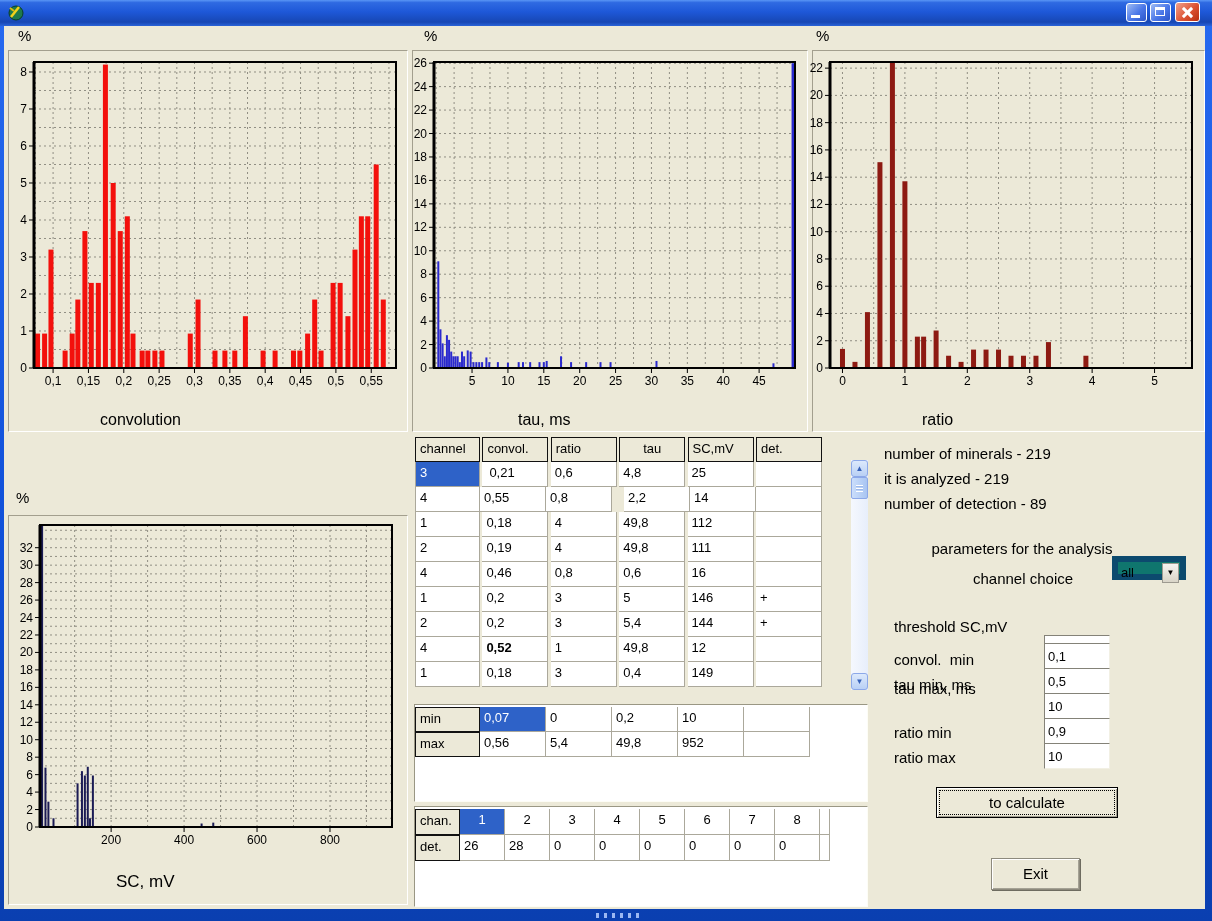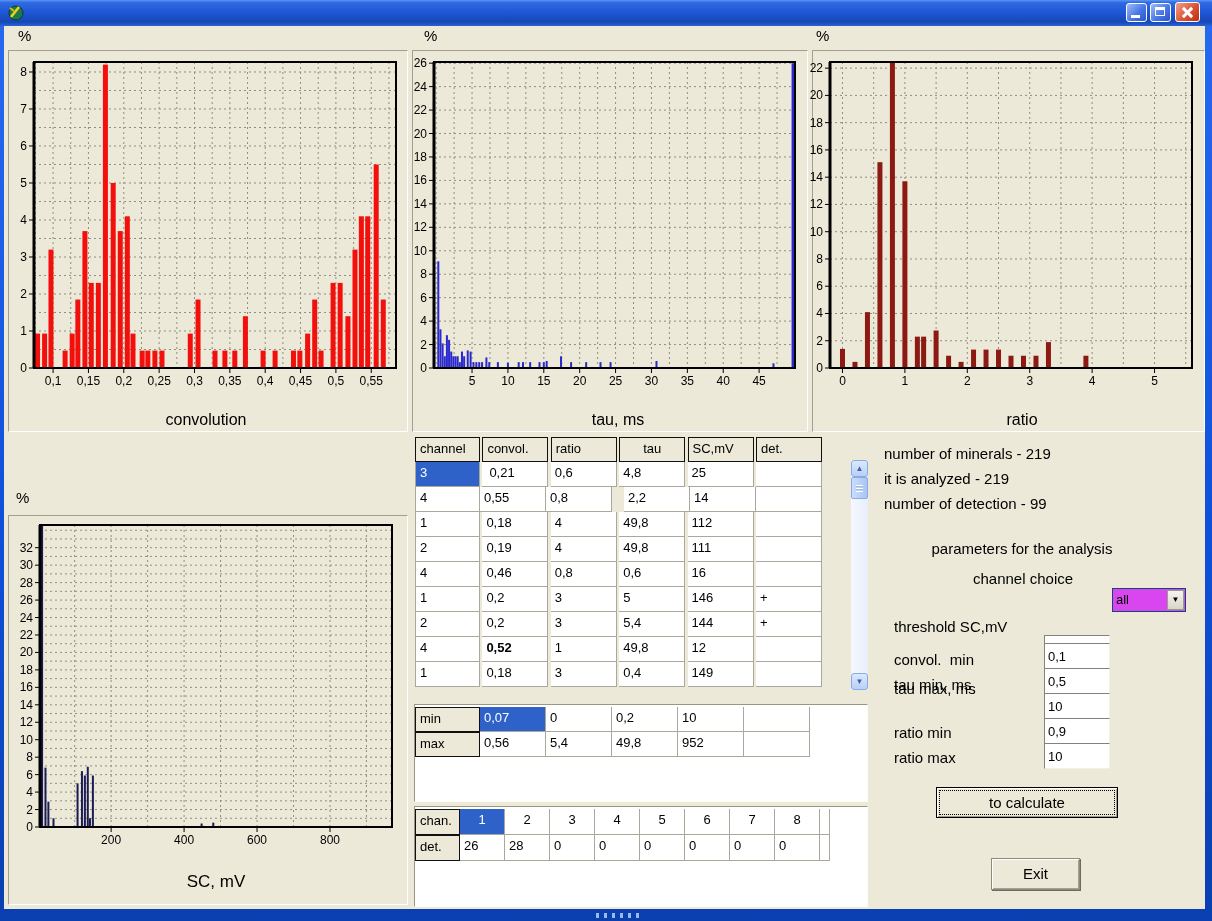--- a/index.html
+++ b/index.html
@@ -21,21 +21,21 @@
   .glyph-x{position:absolute;inset:0;}
   .glyph-x::before,.glyph-x::after{content:'';position:absolute;width:13px;height:3px;background:#fff;top:8px;left:5px;}
   .glyph-x::before{transform:rotate(45deg);} .glyph-x::after{transform:rotate(-45deg);}
   
   .client{position:absolute;left:4px;top:26px;width:1201px;height:883px;background:#ece9d8;}
   .grip{position:absolute;left:596px;top:913px;width:46px;height:5px;
     background:repeating-linear-gradient(90deg,#9cb8f2 0 3px,transparent 3px 8px);}
   
   .cpanel{position:absolute;box-sizing:border-box;border:1px solid;border-color:#a39f8e #ffffff #ffffff #a39f8e;}
   .pct{position:absolute;font-size:15px;}
-  .ctitle{position:absolute;text-align:center;font-size:16px;}
+  .ctitle{position:absolute;text-align:left;font-size:16px;}
   svg text{font-family:"Liberation Sans",sans-serif;font-size:12px;fill:#000;}
   
   .grid{position:absolute;}
   .trow{display:flex;justify-content:space-between;}
   .tcell{box-sizing:border-box;font-size:13px;padding:3px 0 0 4px;overflow:hidden;white-space:nowrap;}
   .tdata{background:#fff;border-right:1px solid #aba89b;border-bottom:1px solid #aba89b;}
   .trow .tdata:first-child{border-left:1px solid #aba89b;}
   .thead{background:#ece9d8;border:1px solid #111;}
   .tsel{background:#2e62c8 !important;color:#fff;}
   #main-table .trow:first-child .tcell:nth-child(4){text-align:center;padding-left:0;}
@@ -51,22 +51,22 @@
     background:linear-gradient(90deg,#cbdefb,#a9c5f2);}
   .sb-thumb::after{content:'';position:absolute;left:4px;right:4px;top:7px;height:7px;
     background:repeating-linear-gradient(180deg,#fff 0 1px,#9cb8ea 1px 2px,transparent 2px 3px);}
   
   .stat{position:absolute;left:884px;font-size:15px;}
   .ptitle{position:absolute;left:912px;top:540px;width:220px;text-align:center;font-size:15px;}
   .plabel{position:absolute;font-size:15px;white-space:pre;}
   .pinput{position:absolute;left:1044px;width:66px;height:26px;box-sizing:border-box;background:#fff;
     border:1px solid;border-color:#848278 #f2f0e4 #f2f0e4 #848278;font-family:"Liberation Sans",sans-serif;
     font-size:13px;padding:2px 3px;outline:none;}
-  .combo{position:absolute;left:1112px;top:588px;width:74px;height:24px;box-sizing:border-box;background:#d946ef;
-    border:1px solid #0c4a6e;}
+  .combo{position:absolute;left:1112px;top:556px;width:74px;height:24px;box-sizing:border-box;background:#0f766e;
+    border:6px solid #0c4a6e;}
   .combo-val{position:absolute;left:3px;top:3px;font-size:13px;}
   .combo-btn{position:absolute;right:1px;top:1px;width:17px;height:20px;box-sizing:border-box;
     background:linear-gradient(180deg,#f4f3f0,#d9d5c8);border:1px solid #9d9a90;text-align:center;font-size:8px;line-height:18px;color:#000;}
   .btn-calc{position:absolute;left:936px;top:787px;width:182px;height:31px;box-sizing:border-box;background:#ece9d8;
     border:1px solid #000;outline:1px dotted #000;outline-offset:-4px;
     box-shadow:inset 1px 1px 0 #fff,inset -1px -1px 0 #9e9b8d;
     text-align:center;font-size:15px;line-height:29px;}
   .btn-exit{position:absolute;left:991px;top:858px;width:89px;height:32px;box-sizing:border-box;background:#ece9d8;
     border:1px solid #8d8a7d;box-shadow:inset 1px 1px 0 #fff,inset -1px -1px 0 #a5a295,1px 1px 0 #6e6c60;
     text-align:center;font-size:15px;line-height:30px;}
@@ -666,21 +666,21 @@
       <div class="tcell tdata" style="width: 45px;">0</div>
       <div class="tcell tdata" style="width: 45px;">0</div>
       <div class="tcell tdata" style="width: 45px;">0</div>
       <div class="tcell tdata" style="width: 45px;">0</div>
       <div class="tcell tdata" style="width: 10px;"></div>
     </div>
   </div>
 
 <div class="stat" style="top:445px;">number of minerals - 219</div>
 <div class="stat" style="top:470px;">it is analyzed - 219</div>
-<div class="stat" style="top:495px;">number of detection - 99</div>
+<div class="stat" style="top:495px;">number of detection - 89</div>
 
 <div class="ptitle">parameters for the analysis</div>
 
 <div class="plabel" style="left:973px;top:570px;">channel choice</div>
 <div class="combo">
   <span class="combo-val">all</span>
   <span class="combo-btn">▼</span>
 </div>
 
 <div class="plabel" style="left:894px;top:618px;">threshold SC,mV</div>

